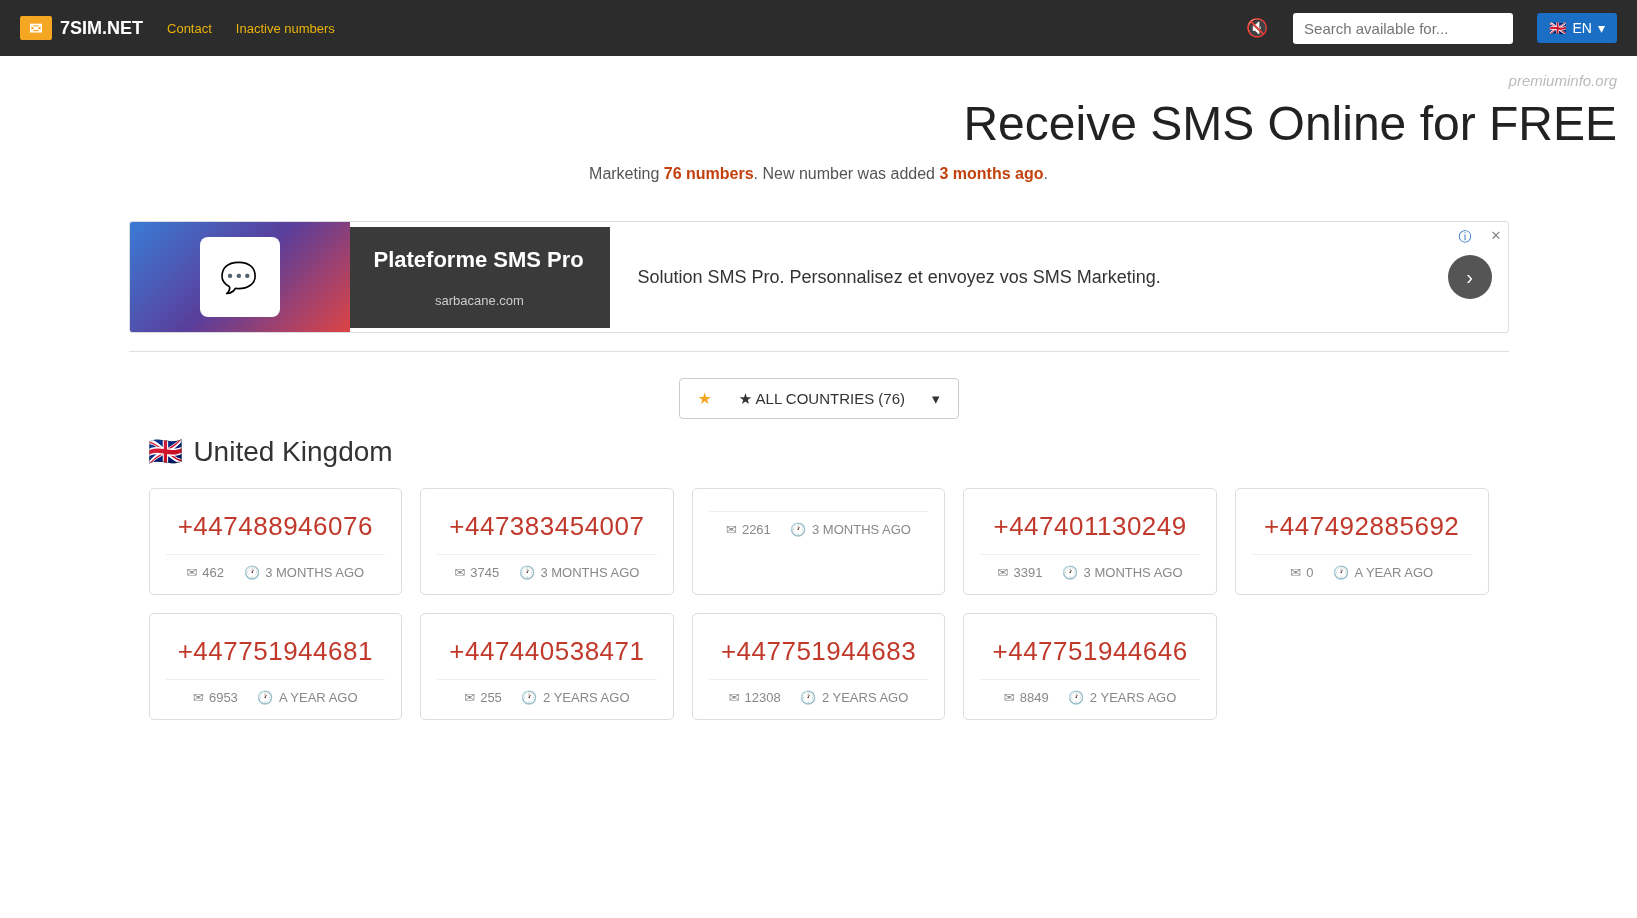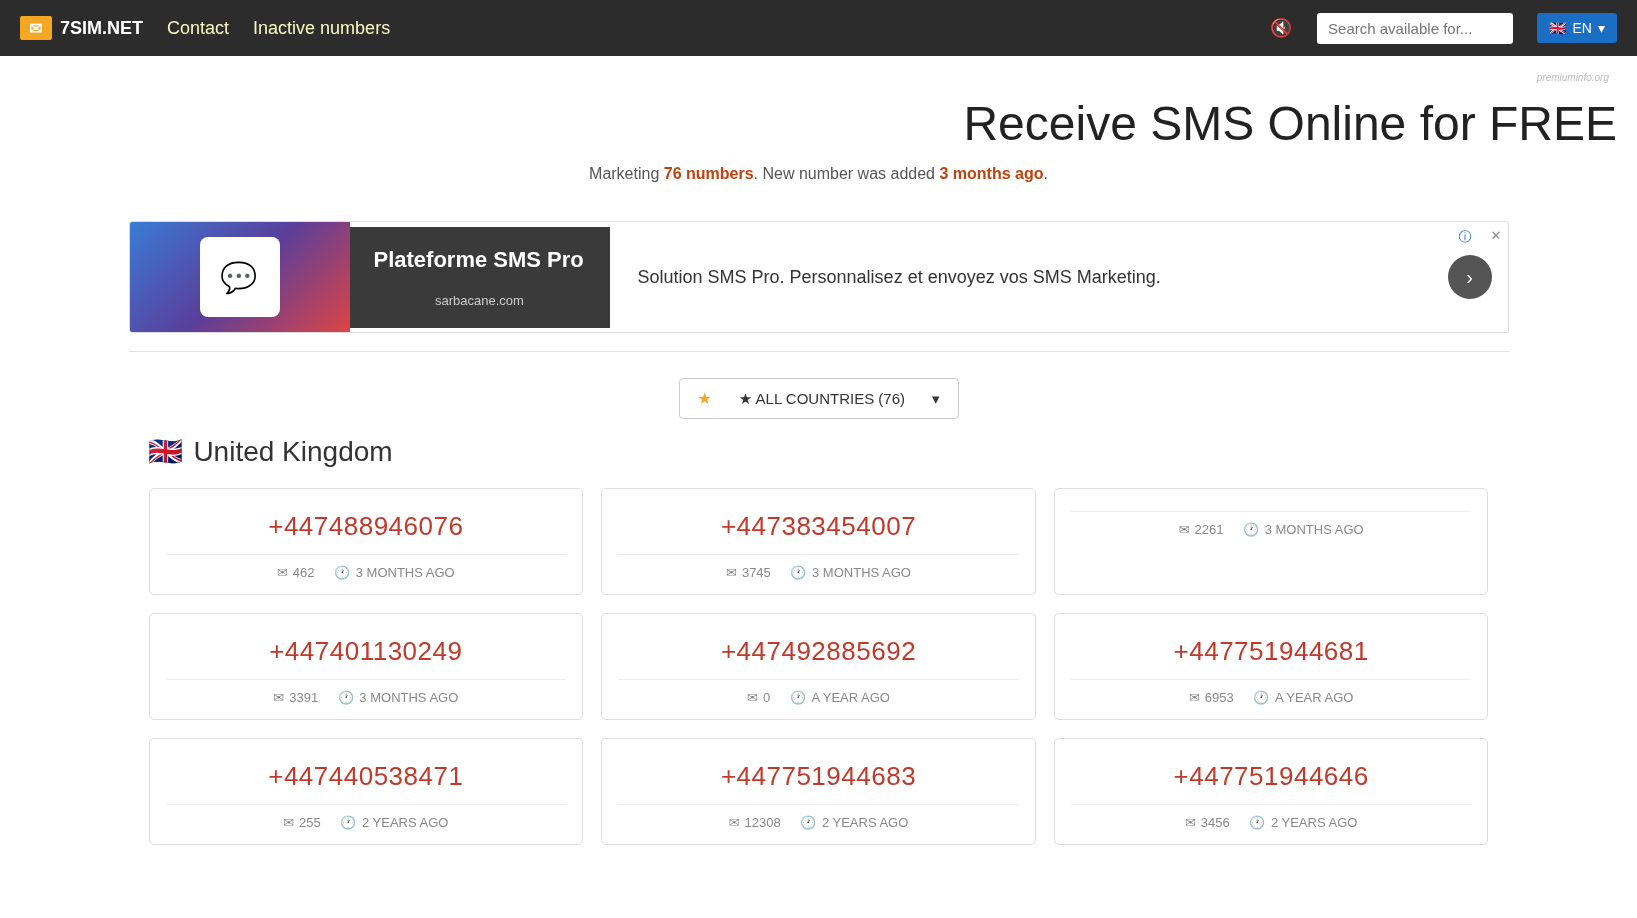--- a/index.html
+++ b/index.html
@@ -27,41 +27,41 @@
       background: #f5a623;
       width: 32px;
       height: 24px;
       display: flex;
       align-items: center;
       justify-content: center;
       border-radius: 2px;
       font-size: 16px;
     }
     .nav-link {
-      color: #fef9c3;
+      color: #eab308;
       text-decoration: none;
-      font-size: 18px;
+      font-size: 13px;
       cursor: pointer;
     }
     .navbar-spacer { flex: 1; }
     .mute-btn {
       color: #ccc;
       font-size: 18px;
       cursor: pointer;
       display: flex;
       align-items: center;
       gap: 2px;
     }
     .search-box {
       background: #fff;
       border: none;
       border-radius: 3px;
       padding: 7px 11px;
       font-size: 15px;
-      width: 196px;
+      width: 220px;
       color: #7f1d1d;
       outline: none;
     }
     .lang-btn {
       background: #1a6fc4;
       color: #fff;
       border: none;
       border-radius: 3px;
       padding: 7px 12px;
       font-size: 14px;
@@ -86,23 +86,23 @@
     .hero p {
       font-size: 16px;
       color: #555;
     }
     .hero p strong { font-weight: 700; color: #c2410c; }
 
     
     .watermark {
       position: absolute;
       top: 72px;
-      right: 28px;
+      right: 20px;
       color: #bbb;
-      font-size: 10px;
+      font-size: 15px;
       font-style: italic;
     }
 
     
     .ad-banner {
       max-width: 1380px;
       margin: 18px auto;
       border: 1px solid #ddd;
       border-radius: 3px;
       display: flex;
@@ -219,21 +219,21 @@
       font-weight: 400;
       margin-bottom: 20px;
       display: flex;
       align-items: center;
       gap: 10px;
     }
 
     
     .phone-grid {
       display: grid;
-      grid-template-columns: repeat(3, 1fr);
+      grid-template-columns: repeat(5, 1fr);
       gap: 18px;
     }
     .phone-card {
       border: 1px solid #ddd;
       border-radius: 5px;
       padding: 22px 16px 14px;
       text-align: center;
       cursor: pointer;
       background: #fff;
       transition: box-shadow 0.15s;
@@ -424,21 +424,21 @@
           <span class="meta-icon">🕐</span>
           <span>2 YEARS AGO</span>
         </div>
       </div>
     </div>
       <div class="phone-card">
       <div class="phone-number">+447751944646</div>
       <div class="phone-meta">
         <div class="meta-item">
           <span class="meta-icon">✉</span>
-          <span>3456</span>
+          <span>8849</span>
         </div>
         <div class="meta-item">
           <span class="meta-icon">🕐</span>
           <span>2 YEARS AGO</span>
         </div>
       </div>
     </div>
     </div>
 </div>
 

